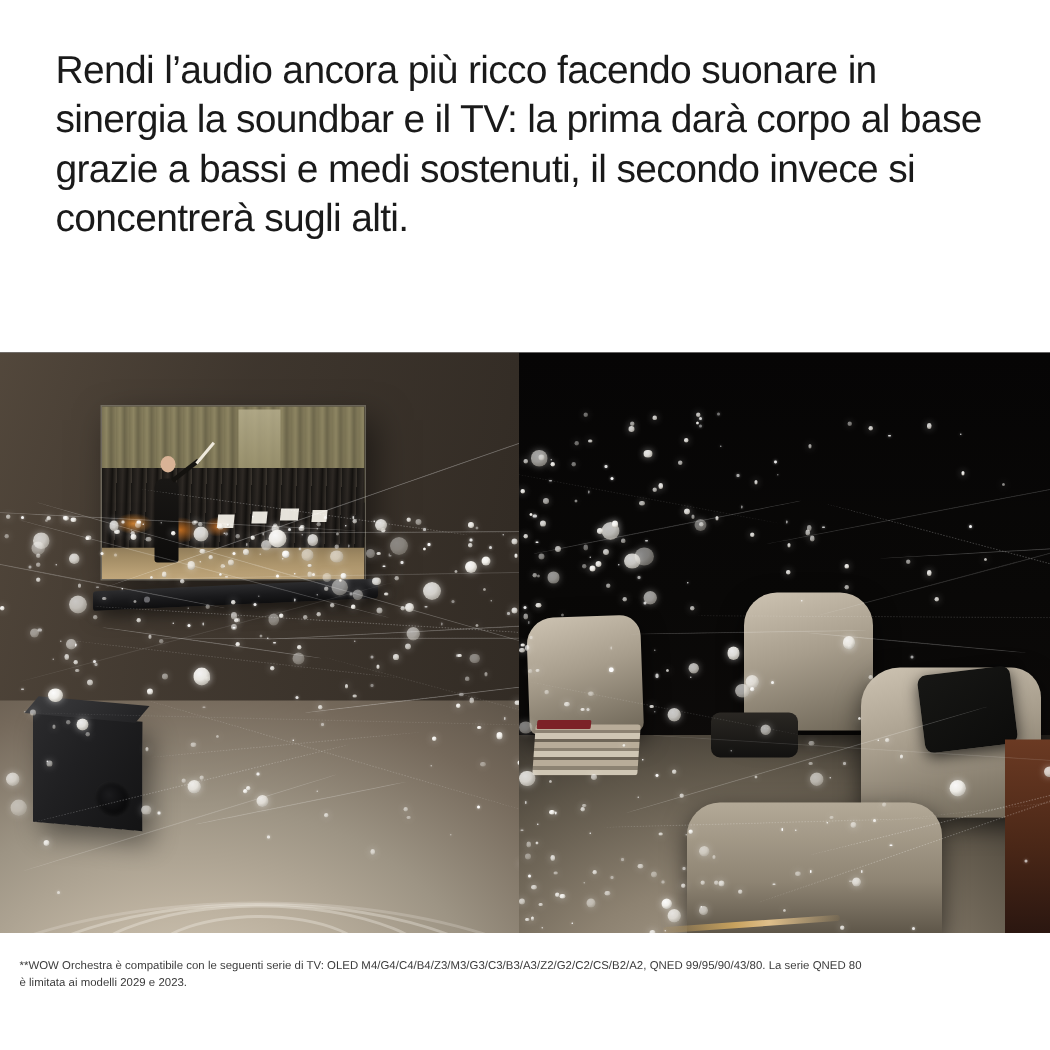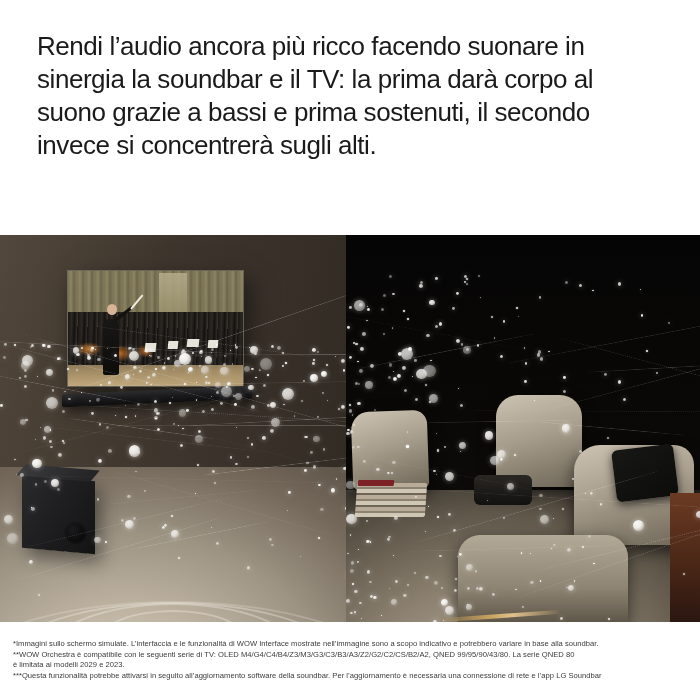--- a/index.html
+++ b/index.html
@@ -307,21 +307,21 @@
     color: #3a3a3a;
     letter-spacing: 0.02px;
   }
 </style>
 </head>
 <body>
 
 <div class="page">
 
   <div class="head-block">
-    <p class="subcopy">Rendi l’audio ancora più ricco facendo suonare in sinergia la soundbar e il TV: la prima darà corpo al suono grazie a bassi e prima sostenuti, il secondo invece si concentrerà sugli alti.</p>
+    <p class="subcopy">Rendi l’audio ancora più ricco facendo suonare in sinergia la soundbar e il TV: la prima darà corpo al base grazie a bassi e medi sostenuti, il secondo invece si concentrerà sugli alti.</p>
   </div>
 
   <div class="hero">
 
     <div class="hero-left">
       <div class="wall-shade"></div>
       <div class="floor"></div>
       <div class="ripple r1"></div>
       <div class="ripple r2"></div>
       <div class="ripple r3"></div>
@@ -889,19 +889,17 @@
           <div class="dot sm" style="left: 293.7px; top: 53.6px; width: 1.7px; height: 1.7px; opacity: 0.81;"></div>
           <div class="dot sm" style="left: 183.9px; top: 317.9px; width: 1.5px; height: 1.5px; opacity: 0.84;"></div>
           <div class="dot" style="left: 144.2px; top: 220.6px; width: 9.5px; height: 9.5px; opacity: 0.65;"></div>
           <div class="dot" style="left: 110.2px; top: 57.1px; width: 2.8px; height: 2.8px; opacity: 0.87;"></div>
         </div>
     </div>
 
   </div>
 
   <div class="notes">
-    <p>*Immagini sullo schermo simulate. L’interfaccia e le funzionalità di WOW Interface mostrate nell’immagine sono a scopo indicativo e potrebbero variare in base alla soundbar.</p>
     <p>**WOW Orchestra è compatibile con le seguenti serie di TV: OLED M4/G4/C4/B4/Z3/M3/G3/C3/B3/A3/Z2/G2/C2/CS/B2/A2, QNED 99/95/90/43/80. La serie QNED 80</p>
     <p>è limitata ai modelli 2029 e 2023.</p>
-    <p>***Questa funzionalità potrebbe attivarsi in seguito all’aggiornamento software della soundbar. Per l’aggiornamento è necessaria una connessione di rete e l’app LG Soundbar</p>
   </div>
 
 </div>
 
 </body></html>

